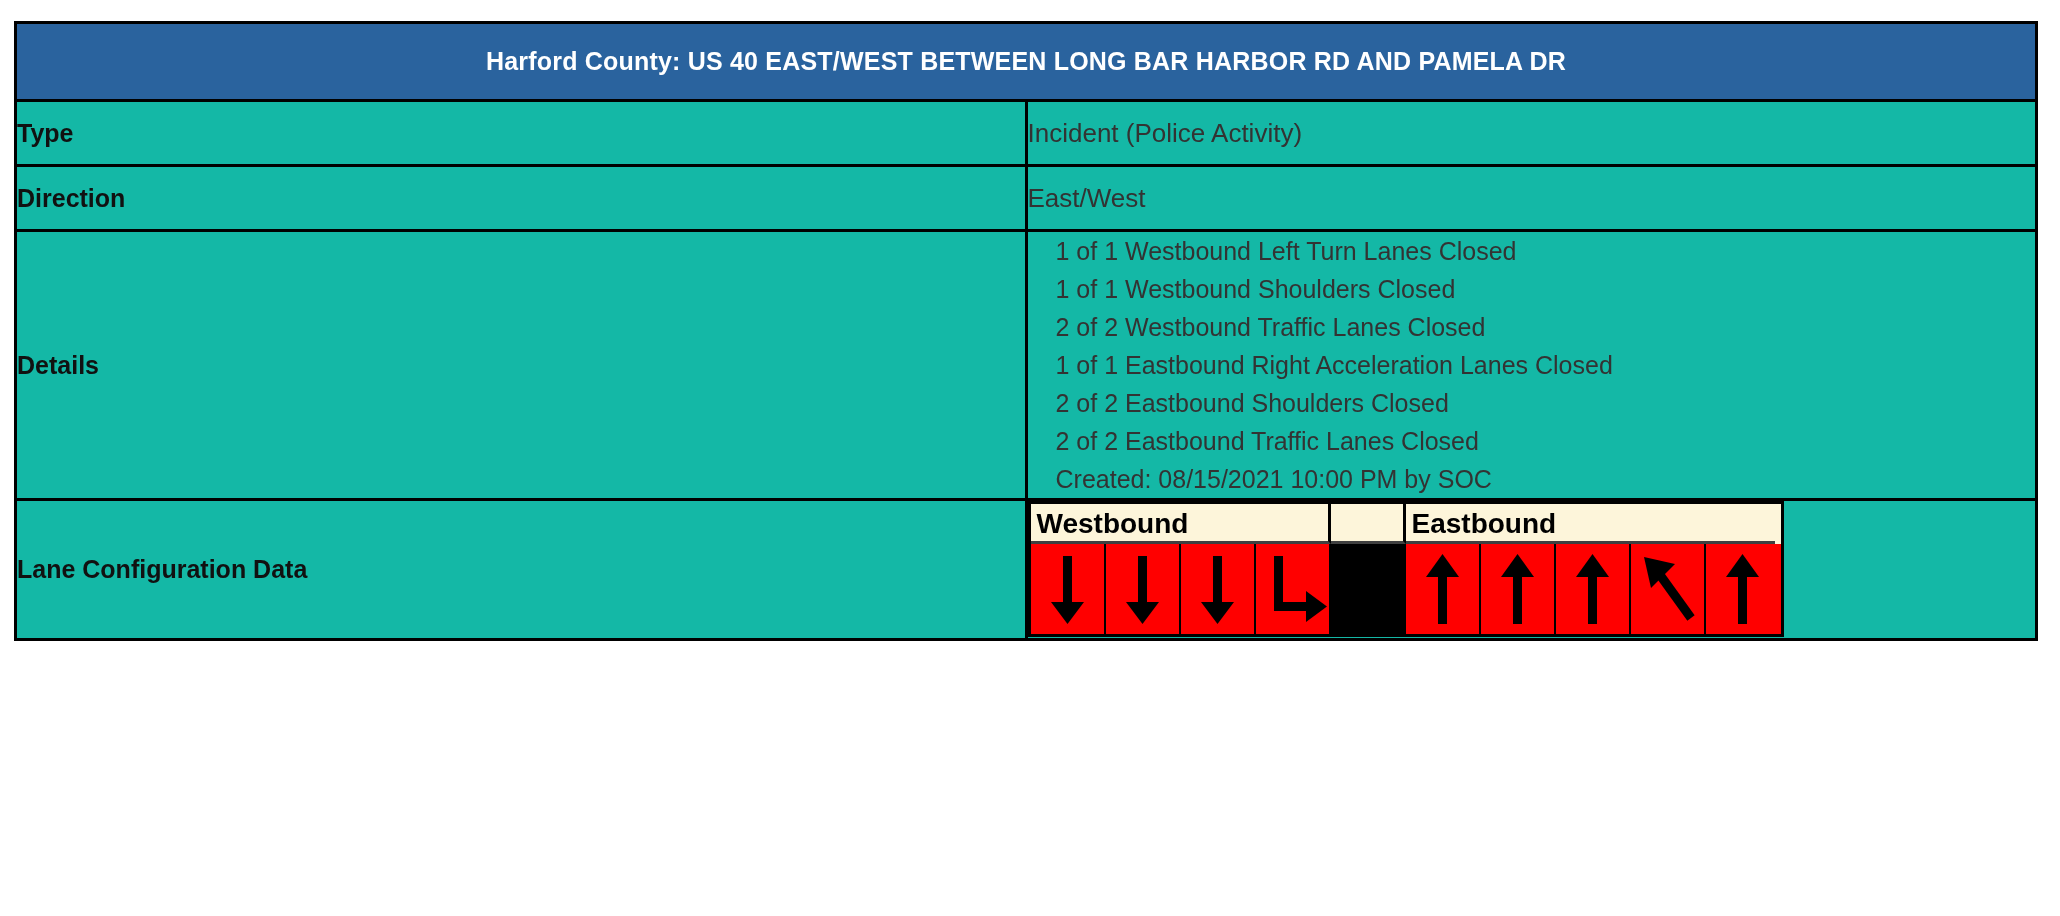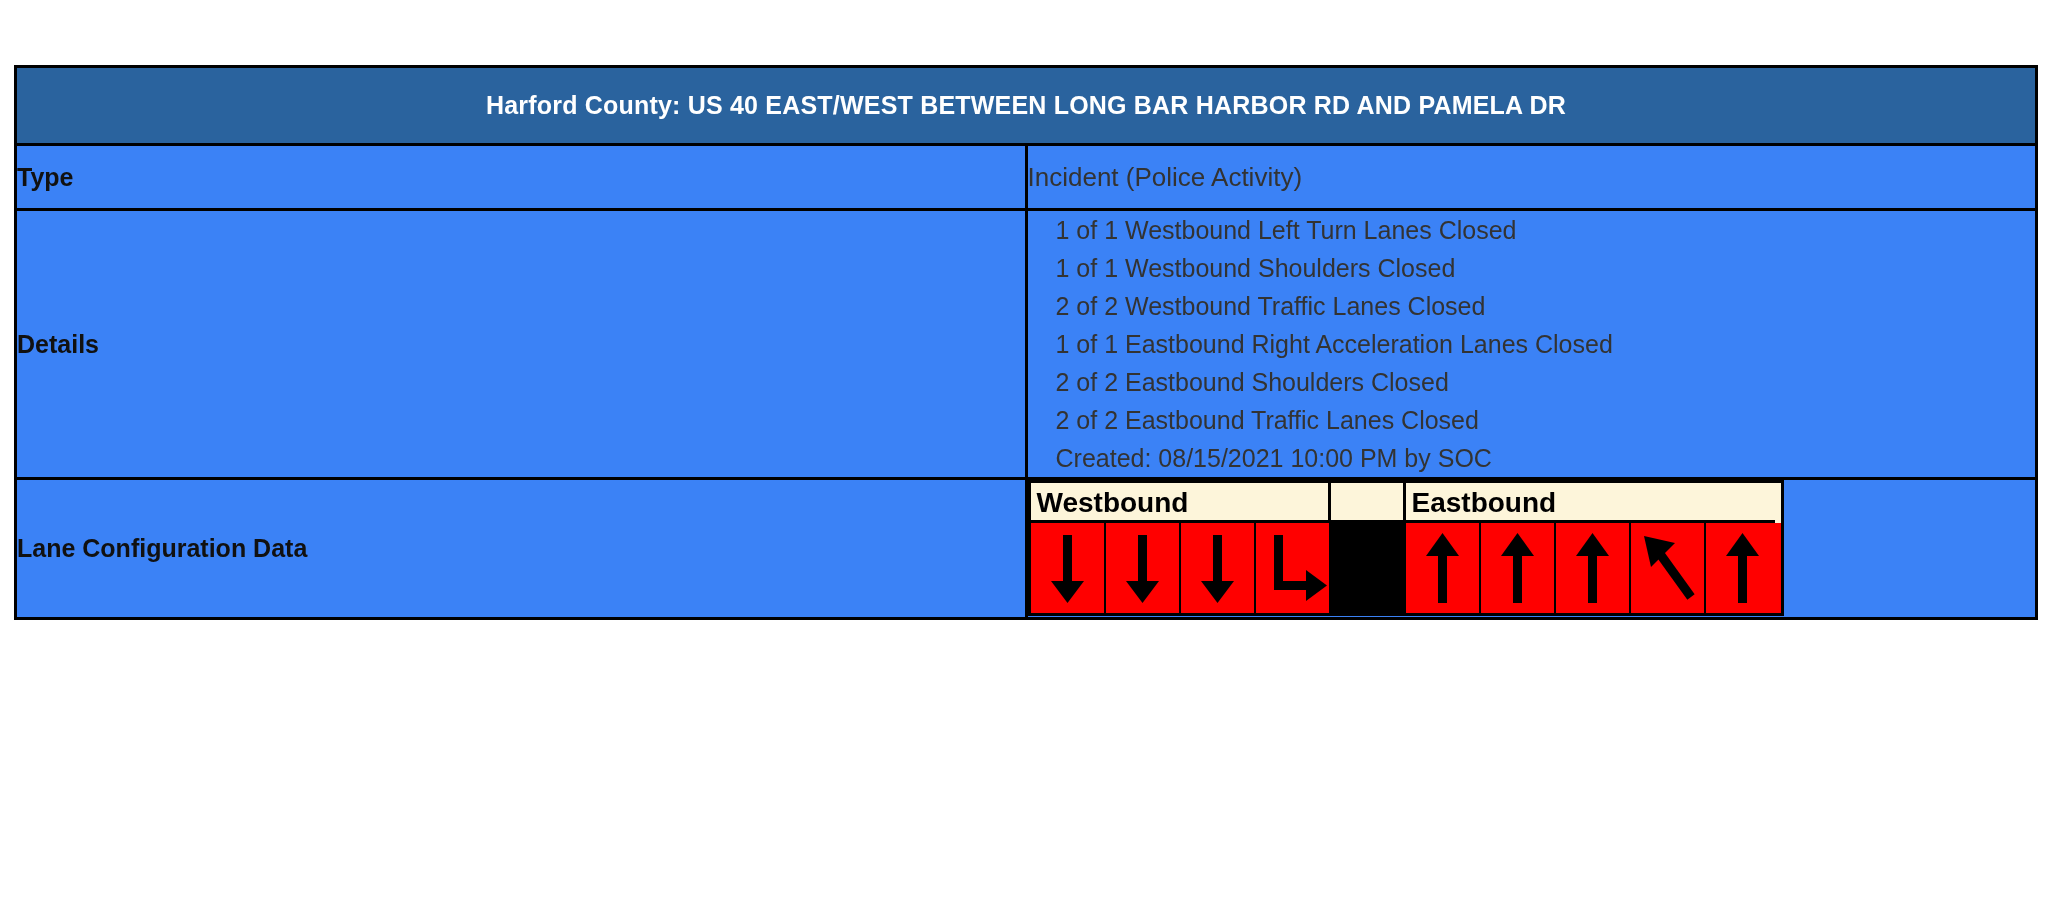--- a/index.html
+++ b/index.html
@@ -24,28 +24,27 @@
 
   .incident-table {
     position: absolute;
     left: 14px;
     top: 21px;
     width: 2024px;
     border-collapse: collapse;
     table-layout: fixed;
     background: #fdf5da;
     border: 3px solid #000000;
-    margin-top: 44px;
   }
 
   .incident-table td {
     border: 3px solid #000000;
     padding: 0;
     vertical-align: middle;
-    background: #3b82f6;
+    background: #14b8a6;
   }
 
   
   .banner-cell {
     background: #2a639e !important;
     border: 3px solid #000000;
     height: 75px;
     padding: 0;
   }
   .banner-text {
@@ -94,21 +93,21 @@
   .lane-body-row   { display: flex; }
 
   .dir-header {
     height: 40px;
     line-height: 40px;
     font-size: 28px;
     font-weight: bold;
     color: #000000;
     background: #fdf5da;
     border-right: 3px solid #000000;
-    border-bottom: 3px solid #000000;
+    border-bottom: 3px solid #404040;
     padding-left: 6px;
     box-sizing: border-box;
     overflow: hidden;
     white-space: nowrap;
   }
   .dir-header.gap-header { padding-left: 0; }
   .dir-header.last { border-right: none; }
 
   .lane-cell {
     width: 75px;
@@ -138,20 +137,24 @@
         <div class="banner-text">Harford County: US 40 EAST/WEST BETWEEN LONG BAR HARBOR RD AND PAMELA DR</div>
       </td>
     </tr>
 
     <tr class="row-std">
       <td class="label-cell">Type</td>
       <td class="value-cell">Incident (Police Activity)</td>
     </tr>
 
 
+    <tr class="row-std">
+      <td class="label-cell">Direction</td>
+      <td class="value-cell">East/West</td>
+    </tr>
 
     <tr>
       <td class="label-cell">Details</td>
       <td class="details-cell">
         <div id="details-lines">
               <div class="details-line">1 of 1 Westbound Left Turn Lanes Closed</div>
               <div class="details-line">1 of 1 Westbound Shoulders Closed</div>
               <div class="details-line">2 of 2 Westbound Traffic Lanes Closed</div>
               <div class="details-line">1 of 1 Eastbound Right Acceleration Lanes Closed</div>
               <div class="details-line">2 of 2 Eastbound Shoulders Closed</div>

